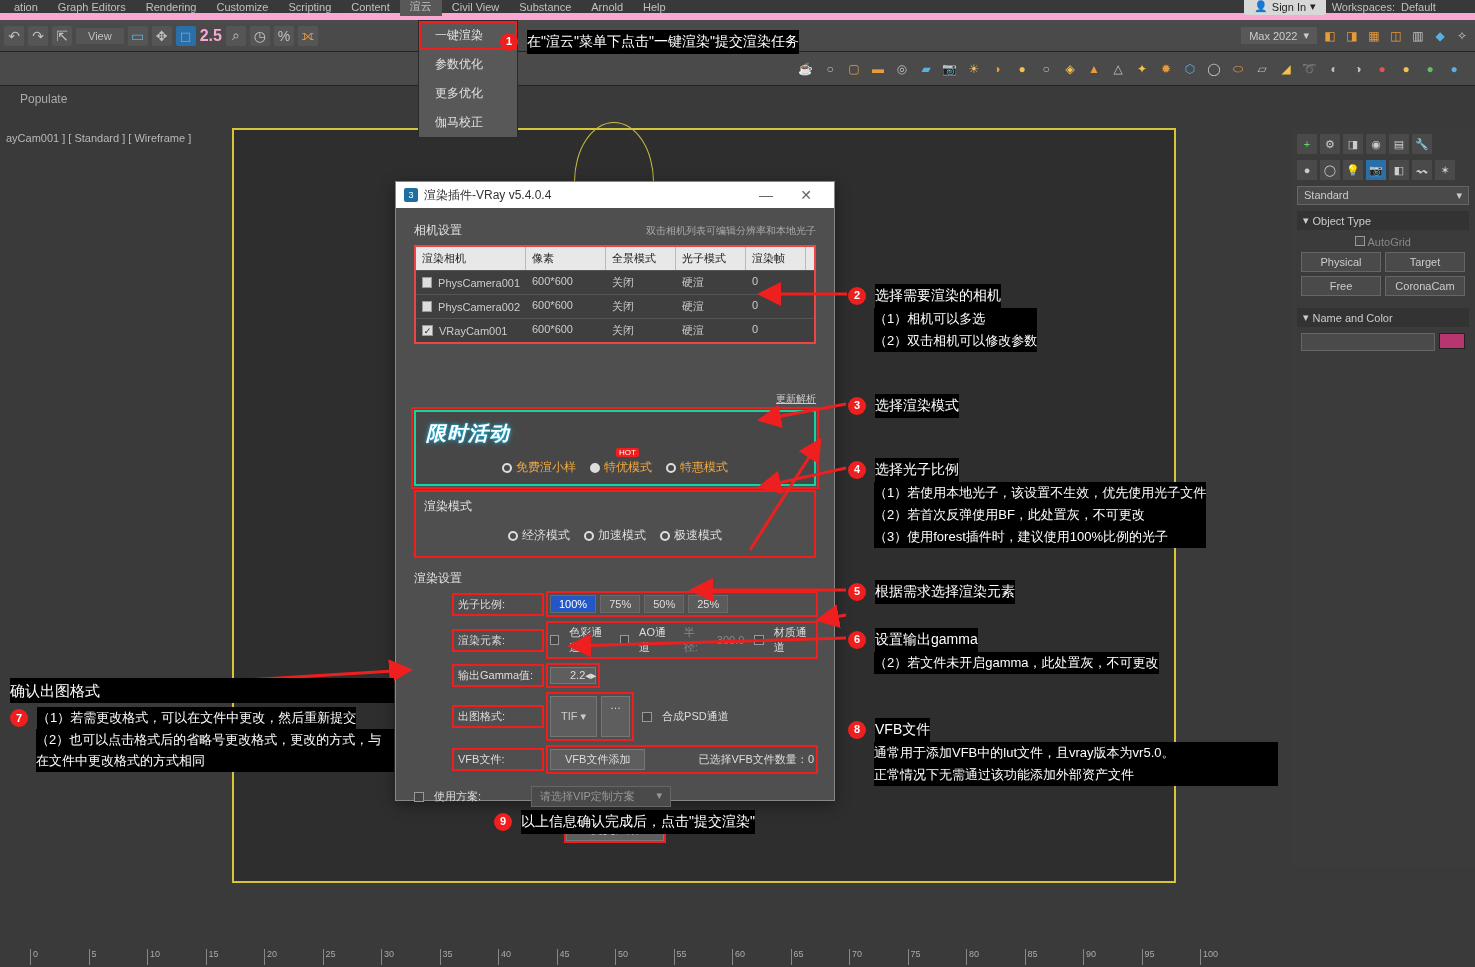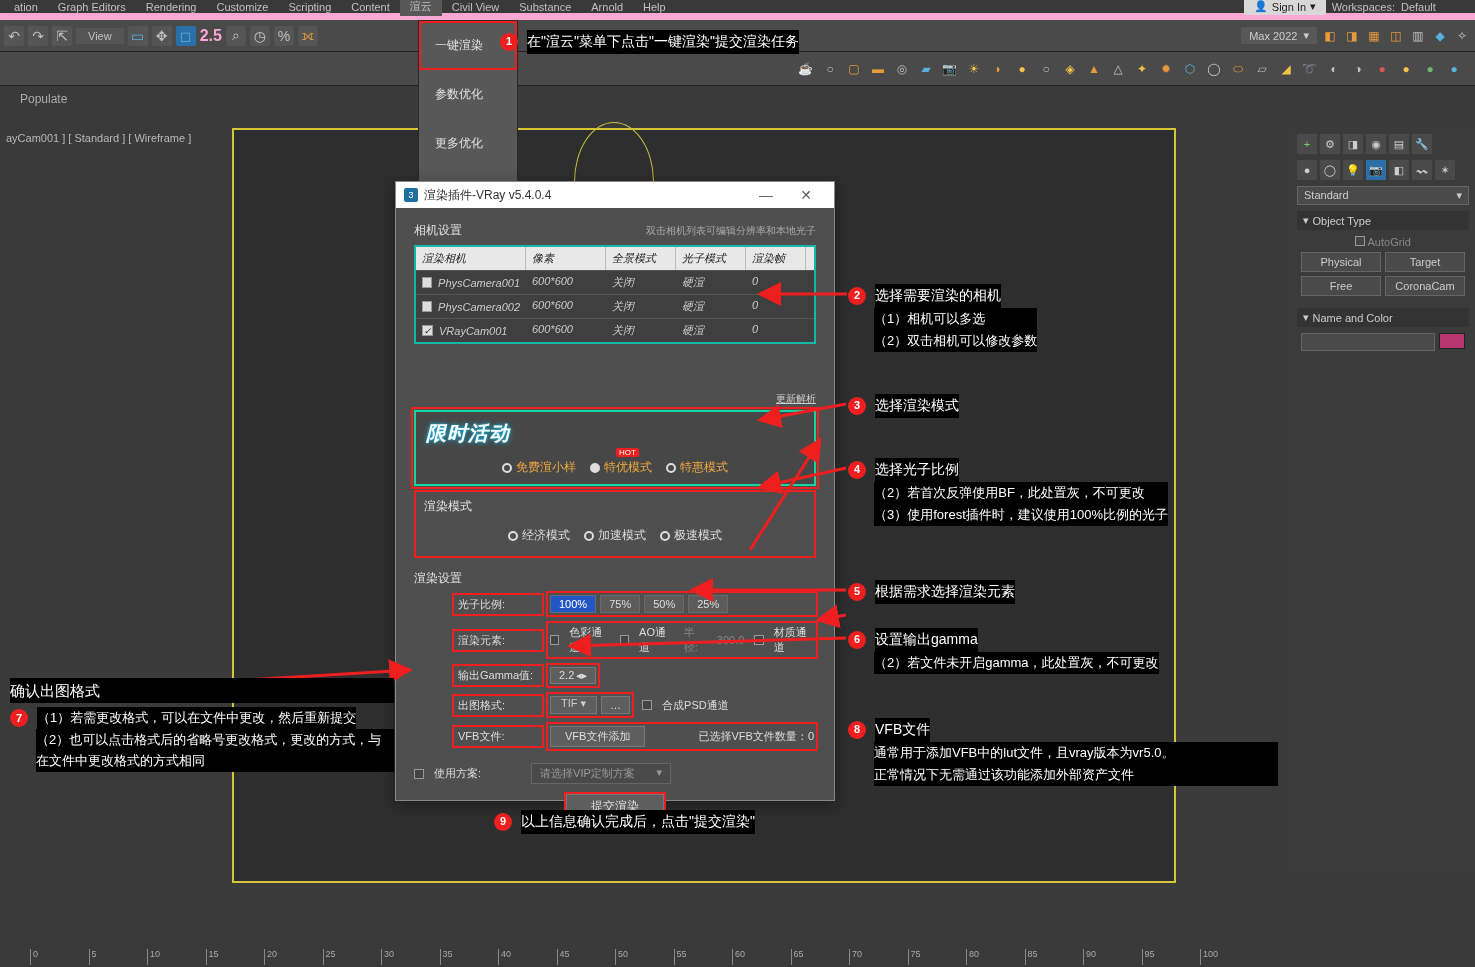--- a/index.html
+++ b/index.html
@@ -12,35 +12,35 @@
   .toolbar { background: #4a4a4a; height: 32px; display: flex; align-items: center; padding: 0 4px; gap: 4px; border-bottom: 1px solid #222; }
   .toolbar2 { background: #4a4a4a; height: 34px; display: flex; align-items: center; justify-content: flex-end; padding: 0 12px; gap: 6px; border-bottom: 1px solid #222; }
   .tb-icon { width: 20px; height: 20px; background: #555; border-radius: 2px; display: inline-flex; align-items: center; justify-content: center; font-size: 14px; }
   .tb-icon.sm { width: 18px; height: 18px; font-size: 12px; background: transparent; }
   .tb-icon.yellow { color: #f2c24b; }
   .tb-icon.orange { color: #e89a3c; }
   .tb-icon.blue { color: #5bb0de; }
   .tb-icon.red { color: #d55; }
   .tb-icon.green { color: #6b6; }
   .dropdown-menu { position: absolute; left: 418px; top: 20px; background: #585858; border: 1px solid #2a2a2a; width: 100px; z-index: 50; }
-  .dropdown-item { padding: 16px 16px; color: #e0e0e0; font-size: 12px; }
+  .dropdown-item { padding: 6px 16px; color: #e0e0e0; font-size: 12px; }
   .dropdown-item.hl { outline: 2px solid #ef1f1f; outline-offset: -2px; }
   .viewport-label { position: absolute; left: 0; top: 130px; font-size: 11px; color: #b8b8b8; padding: 2px 6px; }
   .viewport { position: absolute; left: 232px; top: 128px; width: 944px; height: 755px; background: #2e2e2e; border: 2px solid #d5c537; }
   .populate { position: absolute; left: 20px; top: 92px; color: #aaa; font-size: 12px; }
   .dialog { position: absolute; left: 395px; top: 181px; width: 440px; height: 620px; background: #4f4f4f; border: 1px solid #888; box-shadow: 0 4px 14px rgba(0,0,0,0.4); z-index: 60; }
   .dlg-title { background: #fff; color: #333; height: 26px; display: flex; align-items: center; padding: 0 8px; font-size: 12px; }
   .dlg-title-icon { width: 14px; height: 14px; background: #1d6f9f; border-radius: 2px; margin-right: 6px; display: inline-flex; align-items: center; justify-content: center; color: #fff; font-size: 9px; }
   .dlg-title-spacer { flex: 1; }
   .dlg-title-btn { width: 40px; text-align: center; color: #666; font-size: 14px; }
   .dlg-body { padding: 14px 18px; color: #ddd; font-size: 12px; }
   .sec-row { display: flex; align-items: center; margin-bottom: 6px; }
   .sec-label { font-size: 12px; color: #e0e0e0; }
   .sec-hint { margin-left: auto; font-size: 10px; color: #aaa; }
-  .cam-table { border: 2px solid #14b8a6; font-style: italic; }
+  .cam-table { border: 2px solid #ef4444; }
   .cam-head { display: grid; grid-template-columns: 110px 80px 70px 70px 60px; background: #e8e8e8; color: #222; font-size: 11px; }
   .cam-head > div { padding: 4px 6px; border-right: 1px solid #bbb; }
   .cam-row { display: grid; grid-template-columns: 110px 80px 70px 70px 60px; background: #3f3f3f; color: #ccc; font-size: 11px; border-top: 1px solid #555; }
   .cam-row > div { padding: 4px 6px; }
   .cam-cell-chk { display: flex; align-items: center; gap: 6px; }
   .cam-chk { width: 11px; height: 11px; border: 1px solid #999; background: #ddd; display: inline-flex; align-items: center; justify-content: center; font-size: 9px; color: #222; }
   .refresh-link { text-align: right; font-size: 10px; color: #ccc; margin: 4px 0; text-decoration: underline; }
   .promo-box { border: 2px solid #16d4a0; background: #474747; padding: 8px 10px; outline: 2px solid #ef1f1f; outline-offset: 1px; position: relative; }
   .promo-title { font-style: italic; font-weight: 800; font-size: 20px; color: #fff; text-shadow: 0 0 2px #18b7e2, 0 0 5px #18b7e2; letter-spacing: 1px; }
   .mode-row { display: flex; gap: 14px; justify-content: center; margin-top: 12px; font-size: 12px; }
@@ -49,22 +49,22 @@
   .radio-dot.sel { background: #ddd; }
   .hot-tag { position: absolute; top: 36px; left: 200px; background: #ef1f1f; color: #fff; font-size: 8px; padding: 0 3px; border-radius: 2px; }
   .red-box { outline: 2px solid #ef1f1f; outline-offset: 0px; }
   .render-mode-box { border: 2px solid #ef1f1f; padding: 6px 8px 12px; margin-top: 4px; }
   .settings-grid { display: grid; grid-template-columns: 88px 1fr; row-gap: 8px; column-gap: 6px; align-items: center; margin-top: 6px; font-size: 11px; margin-left: 40px; }
   .ratio-btns { display: flex; gap: 4px; }
   .ratio-btn { background: #5b5b5b; color: #ddd; padding: 2px 8px; font-size: 11px; border: 1px solid #6a6a6a; }
   .ratio-btn.active { background: #2257c5; color: #fff; }
   .elem-row { display: flex; align-items: center; gap: 10px; font-size: 11px; }
   .chk-sm { width: 10px; height: 10px; border: 1px solid #999; background: #444; display: inline-block; }
-  .gamma-input { background: #5e5e5e; border: 1px solid #777; color: #ddd; padding: 1px 8px; width: 46px; display: inline-flex; justify-content: space-between; }
-  .fmt-sel { background: #5e5e5e; border: 1px solid #777; color: #ccc; padding: 0 10px; font-size: 11px; display: inline-block; }
+  .gamma-input { background: #5e5e5e; border: 1px solid #777; color: #ddd; padding: 1px 19px; width: 46px; display: inline-flex; justify-content: space-between; }
+  .fmt-sel { background: #5e5e5e; border: 1px solid #777; color: #ccc; padding: 13px 10px; font-size: 11px; display: inline-block; }
   .fmt-dots { background: #5e5e5e; border: 1px solid #777; color: #ddd; padding: 2px 8px; font-size: 11px; }
   .vfb-btn { background: #5e5e5e; border: 1px solid #777; color: #ddd; padding: 2px 14px; font-size: 11px; }
   .submit-btn { background: #5e5e5e; border: 1px solid #777; color: #ddd; padding: 4px 24px; font-size: 12px; }
   .scheme-sel { background: #4a4a4a; border: 1px solid #666; color: #999; padding: 2px 8px; font-size: 11px; width: 140px; display: inline-flex; justify-content: space-between; }
   .callout { position: absolute; color: #fff; font-size: 14px; line-height: 1.55; z-index: 80; }
   .callout .num { width: 18px; height: 18px; border-radius: 50%; background: #ef1f1f; color: #fff; display: inline-flex; align-items: center; justify-content: center; font-size: 11px; font-weight: 600; flex-shrink: 0; }
   .callout-head { display: flex; align-items: center; gap: 9px; }
   .callout-sub { margin-left: 26px; font-size: 13px; }
   .black-text { background: #000; color: #fff; padding: 1px 0; }
   .arrow-svg { position: absolute; z-index: 70; pointer-events: none; }
@@ -361,20 +361,21 @@
       <span class="num">3</span>
   <span class="black-text">选择渲染模式</span>
     </div>
 </div>
 
 <div class="callout" style="left:848px; top:458px;">
   <div class="callout-head">
       <span class="num">4</span>
   <span class="black-text">选择光子比例</span>
     </div>
+  <div class="callout-sub black-text">（1）若使用本地光子，该设置不生效，优先使用光子文件</div>
   <div class="callout-sub black-text">（2）若首次反弹使用BF，此处置灰，不可更改</div>
   <div class="callout-sub black-text">（3）使用forest插件时，建议使用100%比例的光子</div>
 </div>
 
 <div class="callout" style="left:848px; top:580px;">
   <div class="callout-head">
       <span class="num">5</span>
   <span class="black-text">根据需求选择渲染元素</span>
     </div>
 </div>

